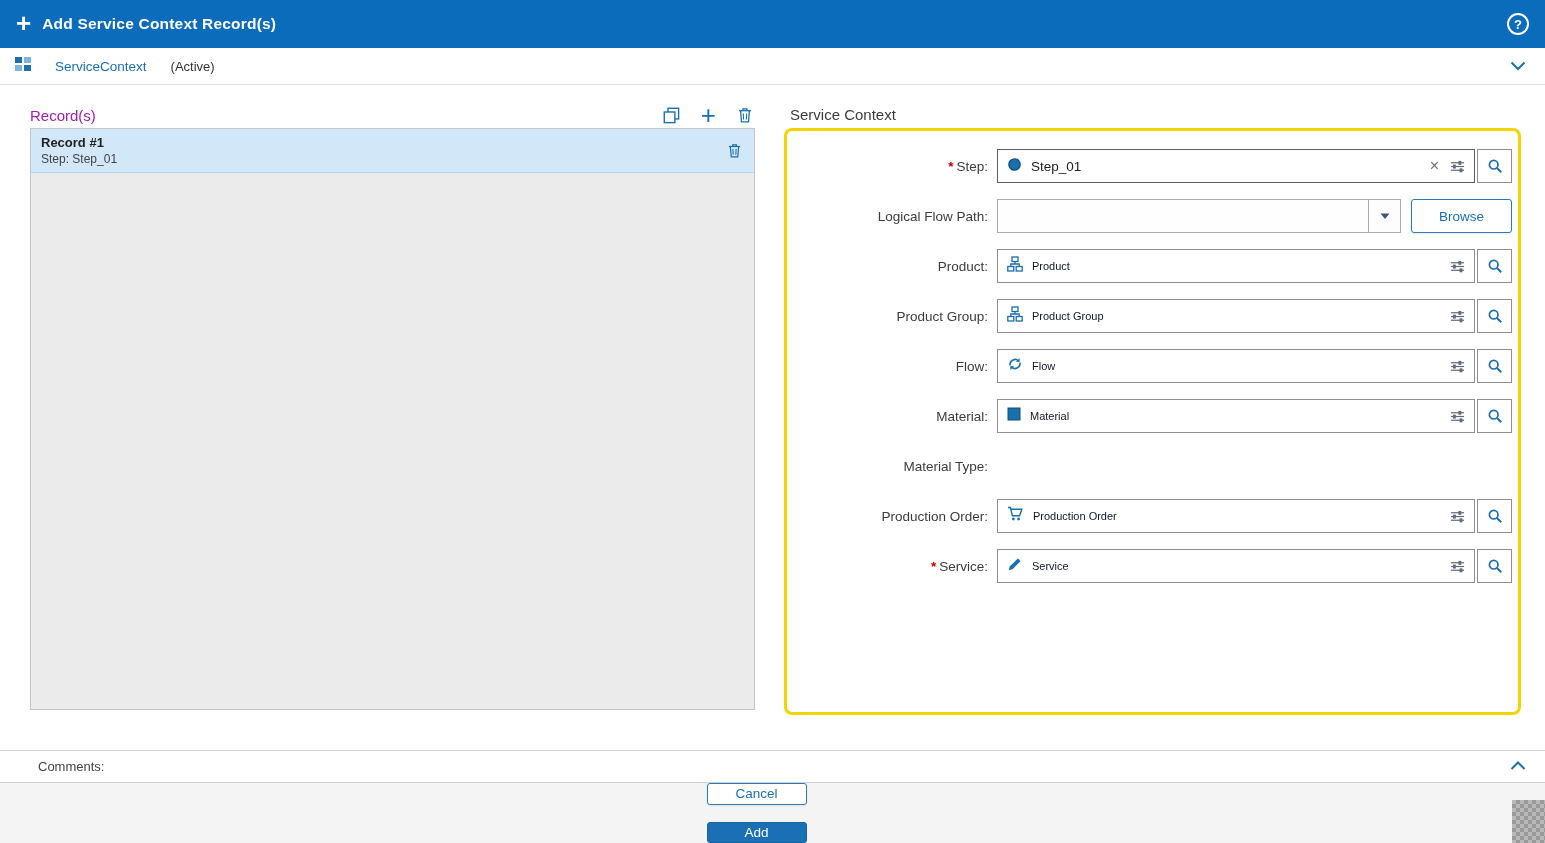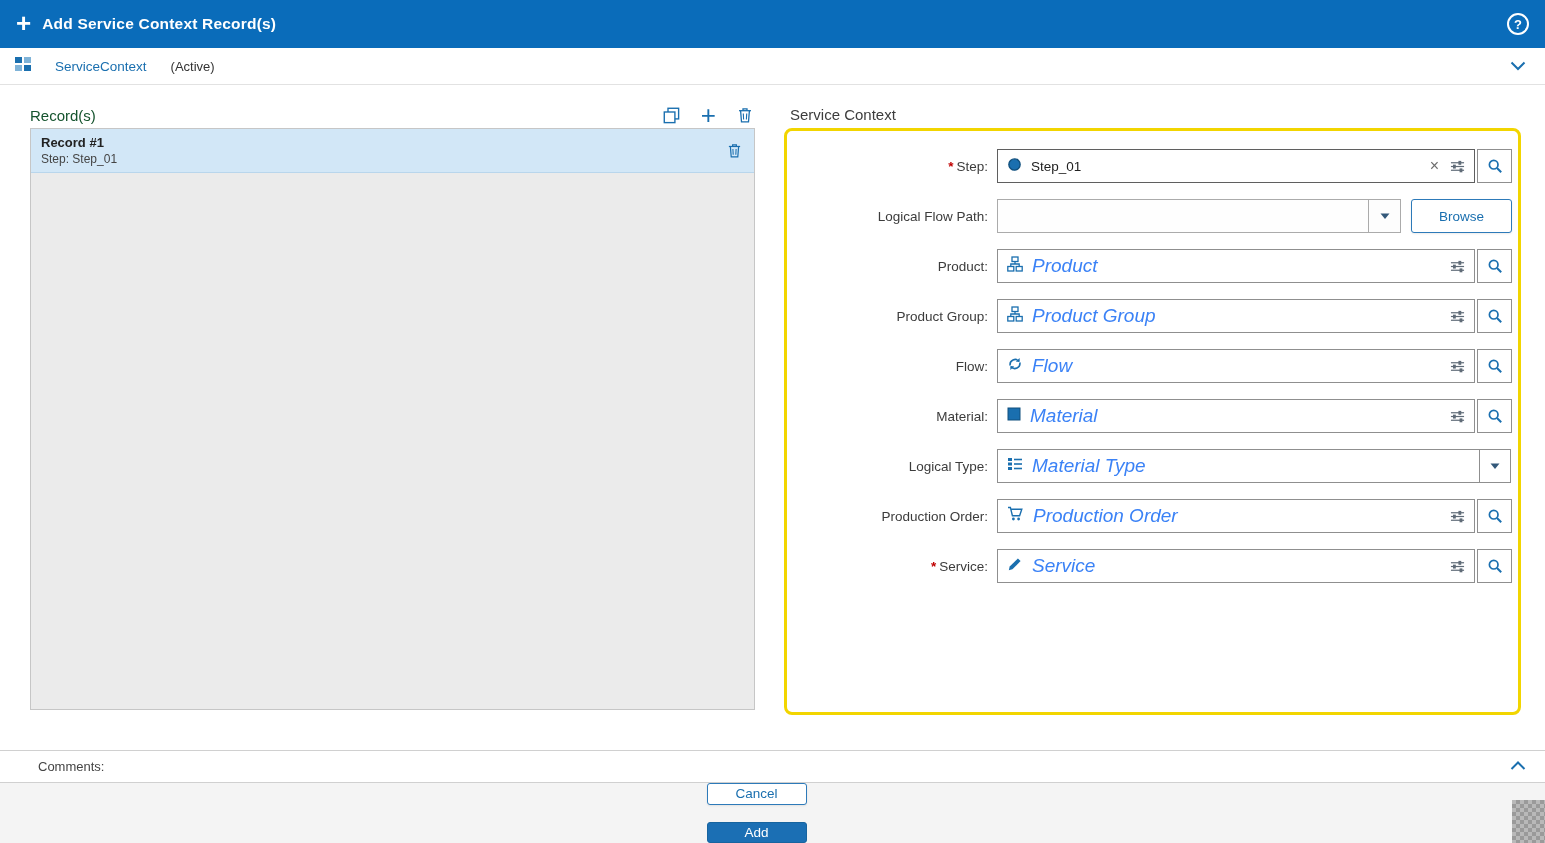--- a/index.html
+++ b/index.html
@@ -34,21 +34,21 @@
   }
   .entity-link { color: #1a6faf; font-size: 13.5px; cursor: pointer; }
   .entity-status { color: #333; font-size: 13px; }
   .subheader .chev-btn { margin-left: auto; background: none; border: none; cursor: pointer; padding: 4px; }
 
   
   .left-head {
     position: absolute; left: 30px; top: 102px; width: 725px; height: 26px;
     display: flex; align-items: center;
   }
-  .left-head .panel-title { font-size: 15px; color: #14532d; }
+  .left-head .panel-title { font-size: 15px; color: #a21caf; }
   .head-icons { margin-left: auto; display: flex; gap: 17px; align-items: center; }
   .icon-btn { background: none; border: none; cursor: pointer; padding: 2px; display: flex; align-items: center; }
   .plus-blue { color: #1a6faf; font-size: 26px; font-weight: normal; line-height: 18px; }
 
   .record-list {
     position: absolute; left: 30px; top: 128px; width: 725px; height: 582px;
     background: #ebebeb; border: 1px solid #c6c6c6; overflow: hidden;
   }
   .record-item {
     height: 44px; background: #d2e7f7; border-bottom: 1px solid #b9d6ec;
@@ -75,21 +75,21 @@
   }
   .req { color: #c00000; font-weight: bold; margin-right: 3px; }
   .ffield { display: flex; align-items: center; flex: 1; }
 
   .lk {
     height: 34px; border: 1px solid #8f8f8f; background: #fff;
     display: flex; align-items: center; padding: 0 9px; gap: 9px; cursor: text;
   }
   .lk.std { width: 478px; }
   .lk.focus { border-color: #5f5f5f; }
-  .lk .ph { font-style: italic; color: #3b82f6; font-size: 19px; }
+  .lk .ph { color: #0f172a; font-size: 11px; }
   .lk .val { color: #222; font-size: 13.5px; }
   .sp { flex: 1; }
   .clear-x { color: #6d6d6d; font-size: 16px; line-height: 1; cursor: pointer; padding: 0 2px; }
   .sliders { display: flex; align-items: center; cursor: pointer; }
 
   .sqbtn {
     width: 35px; height: 34px; border: 1px solid #8f8f8f; background: #fff;
     margin-left: 2px; display: flex; align-items: center; justify-content: center;
     cursor: pointer; padding: 0;
   }
@@ -401,44 +401,21 @@
       <button class="sqbtn">
           <svg width="16" height="16" viewBox="0 0 16 16">
             <circle cx="6.7" cy="6.7" r="4.3" fill="none" stroke="#1a6faf" stroke-width="1.7"></circle>
             <line x1="10" y1="10" x2="14.2" y2="14.2" stroke="#1a6faf" stroke-width="2"></line>
           </svg>
         </button>
     </div>
   </div>
 
   <div class="frow">
-    <div class="flabel"><span>Logical Type:</span></div>
-    <div class="ffield">
-      <div class="lk mt">
-        <span><svg width="16" height="16" viewBox="0 0 16 16">
-              <g fill="#1a6faf">
-                <rect x="1" y="2" width="4" height="3"></rect>
-                <rect x="1" y="6.5" width="4" height="3"></rect>
-                <rect x="1" y="11" width="4" height="3"></rect>
-              </g>
-              <g stroke="#1a6faf" stroke-width="1.6">
-                <line x1="7" y1="3.5" x2="15" y2="3.5"></line>
-                <line x1="7" y1="8" x2="15" y2="8"></line>
-                <line x1="7" y1="12.5" x2="15" y2="12.5"></line>
-              </g>
-            </svg></span>
-        <span class="ph">Material Type</span>
-        <span class="sp"></span>
-      </div>
-      <button class="mt-arrow">
-          <svg width="10" height="7" viewBox="0 0 10 7">
-            <path d="M0.5 0.5L5 6L9.5 0.5Z" fill="#33587a"></path>
-          </svg>
-        </button>
-    </div>
+    <div class="flabel"><span>Material Type:</span></div>
   </div>
 
   <div class="frow">
     <div class="flabel"><span>Production Order:</span></div>
     <div class="ffield">
       <div class="lk std">
         <span><svg width="17" height="16" viewBox="0 0 17 16">
               <path d="M1 1.5h2.4l2 8.2h7.2l2.2-6.4H4" fill="none" stroke="#1a6faf" stroke-width="1.4"></path>
               <circle cx="6.4" cy="13" r="1.4" fill="#1a6faf"></circle>
               <circle cx="11.6" cy="13" r="1.4" fill="#1a6faf"></circle>

